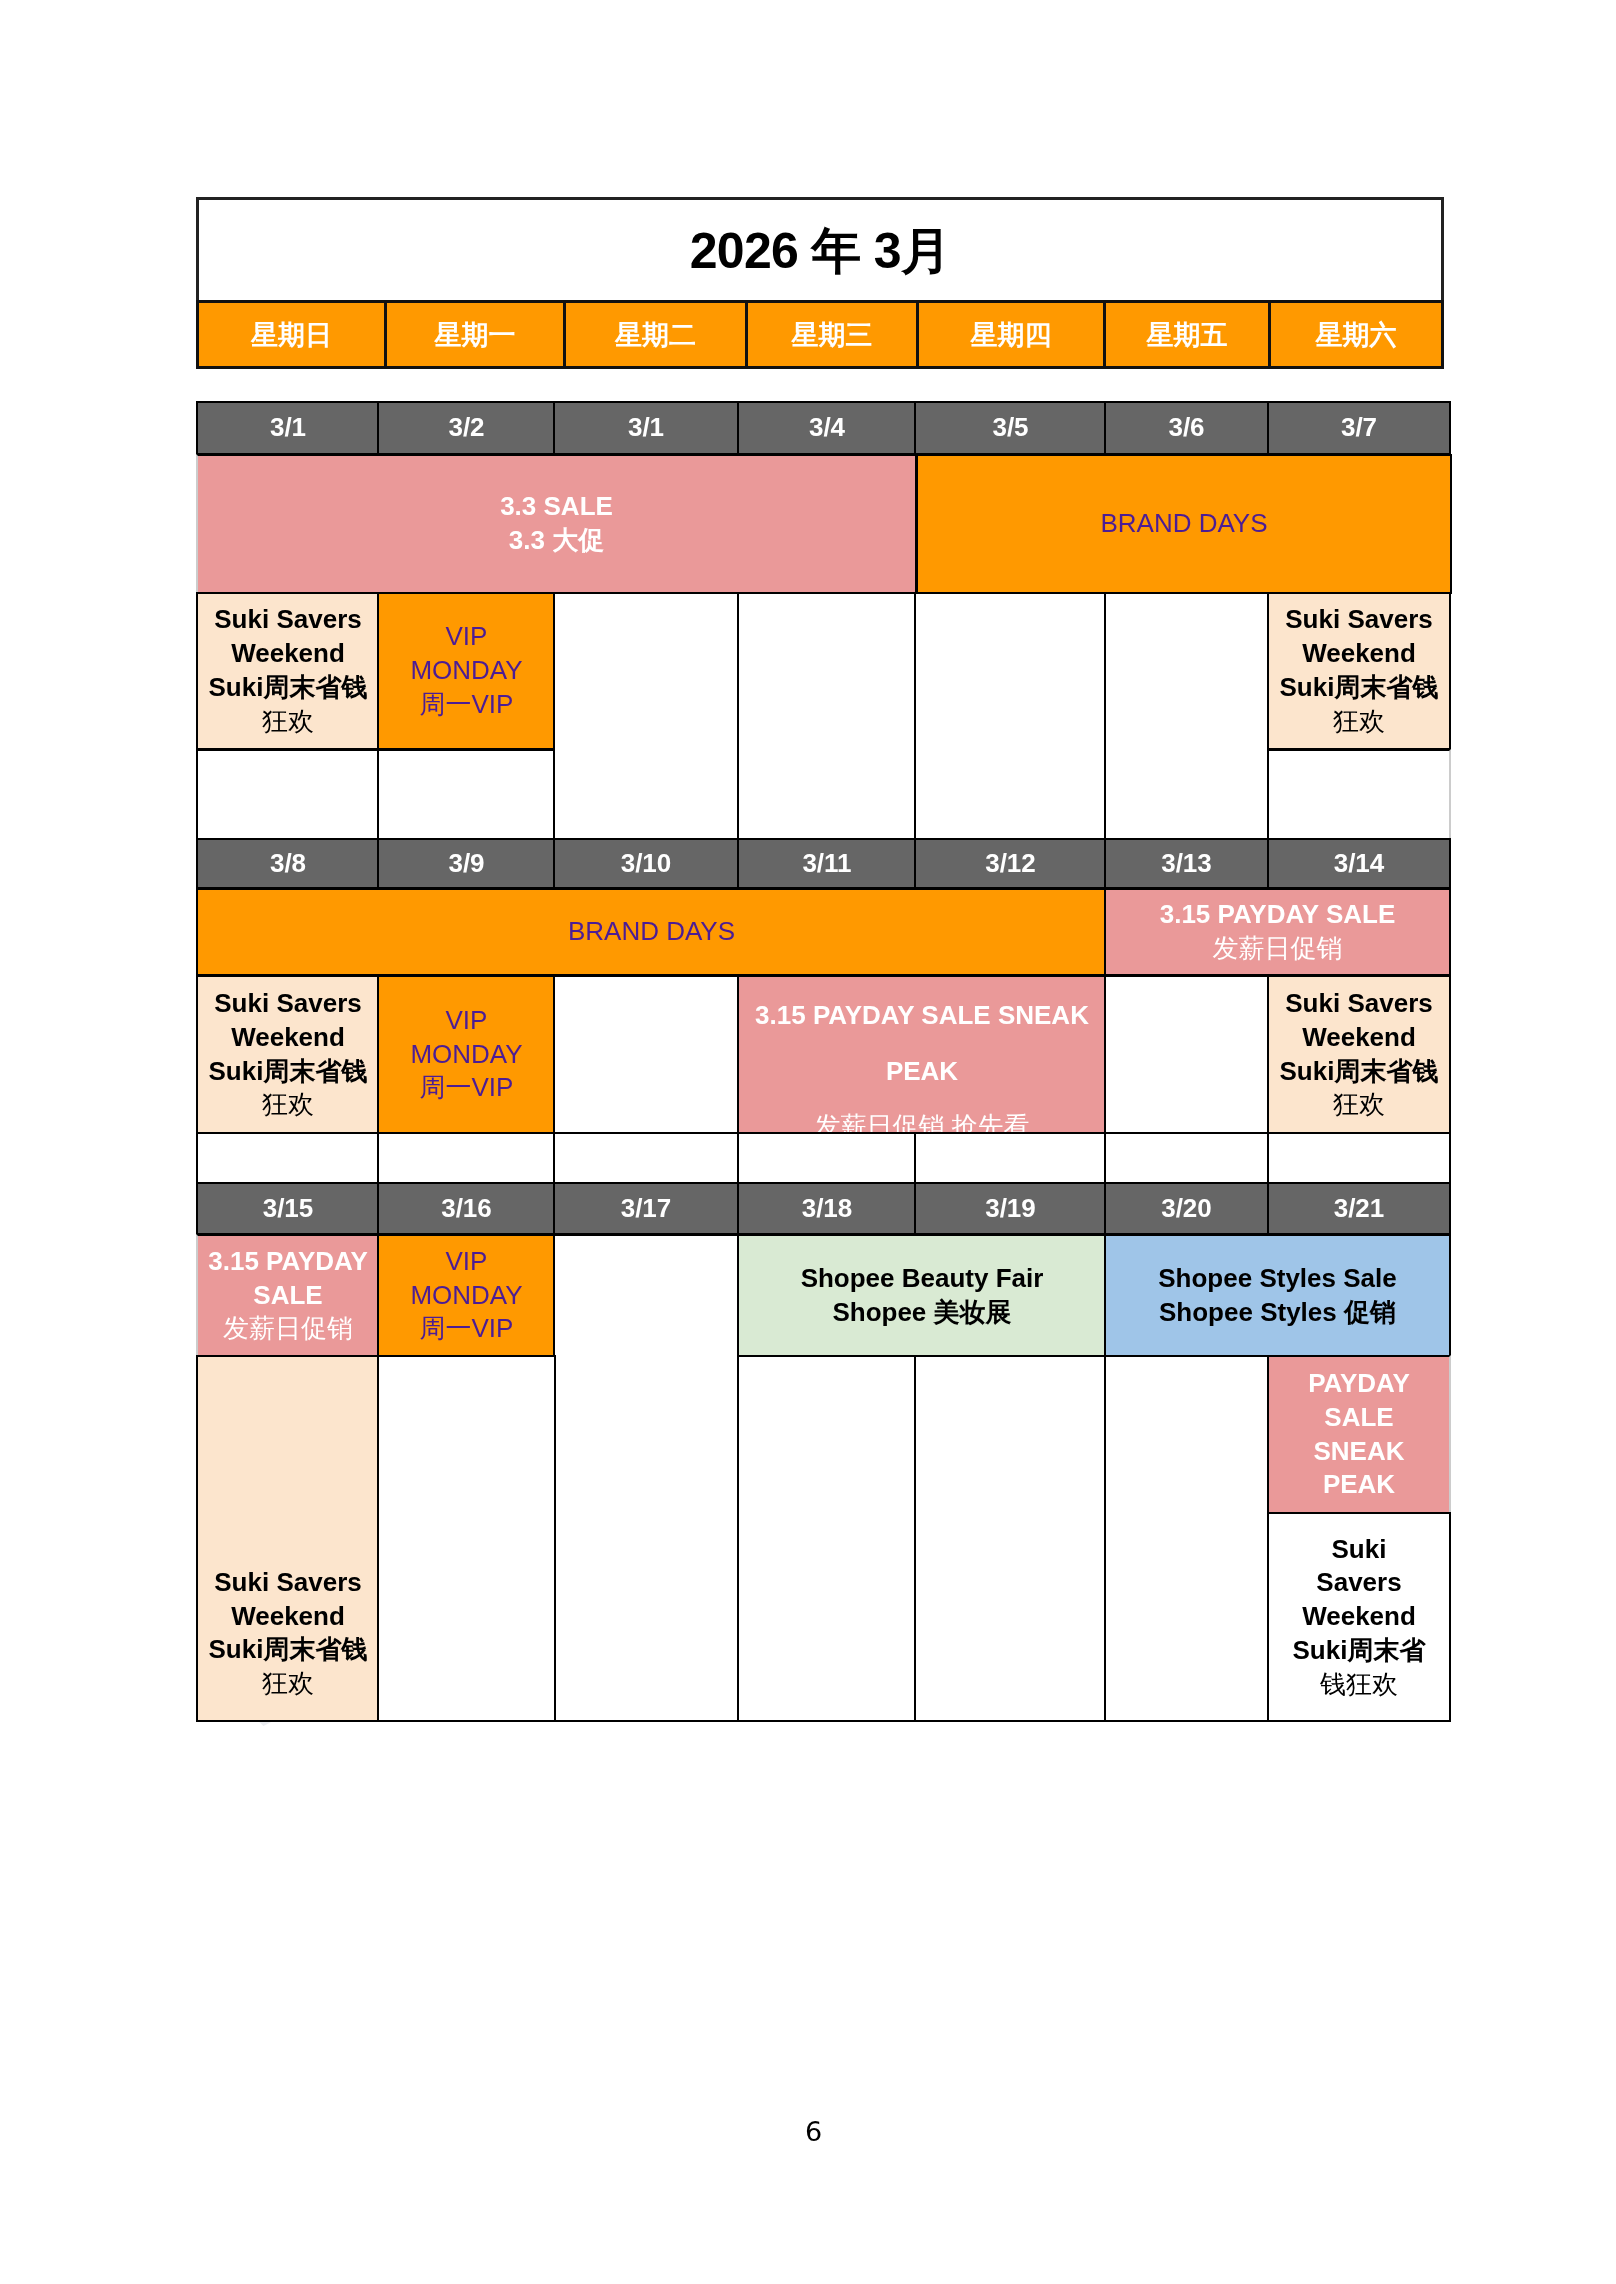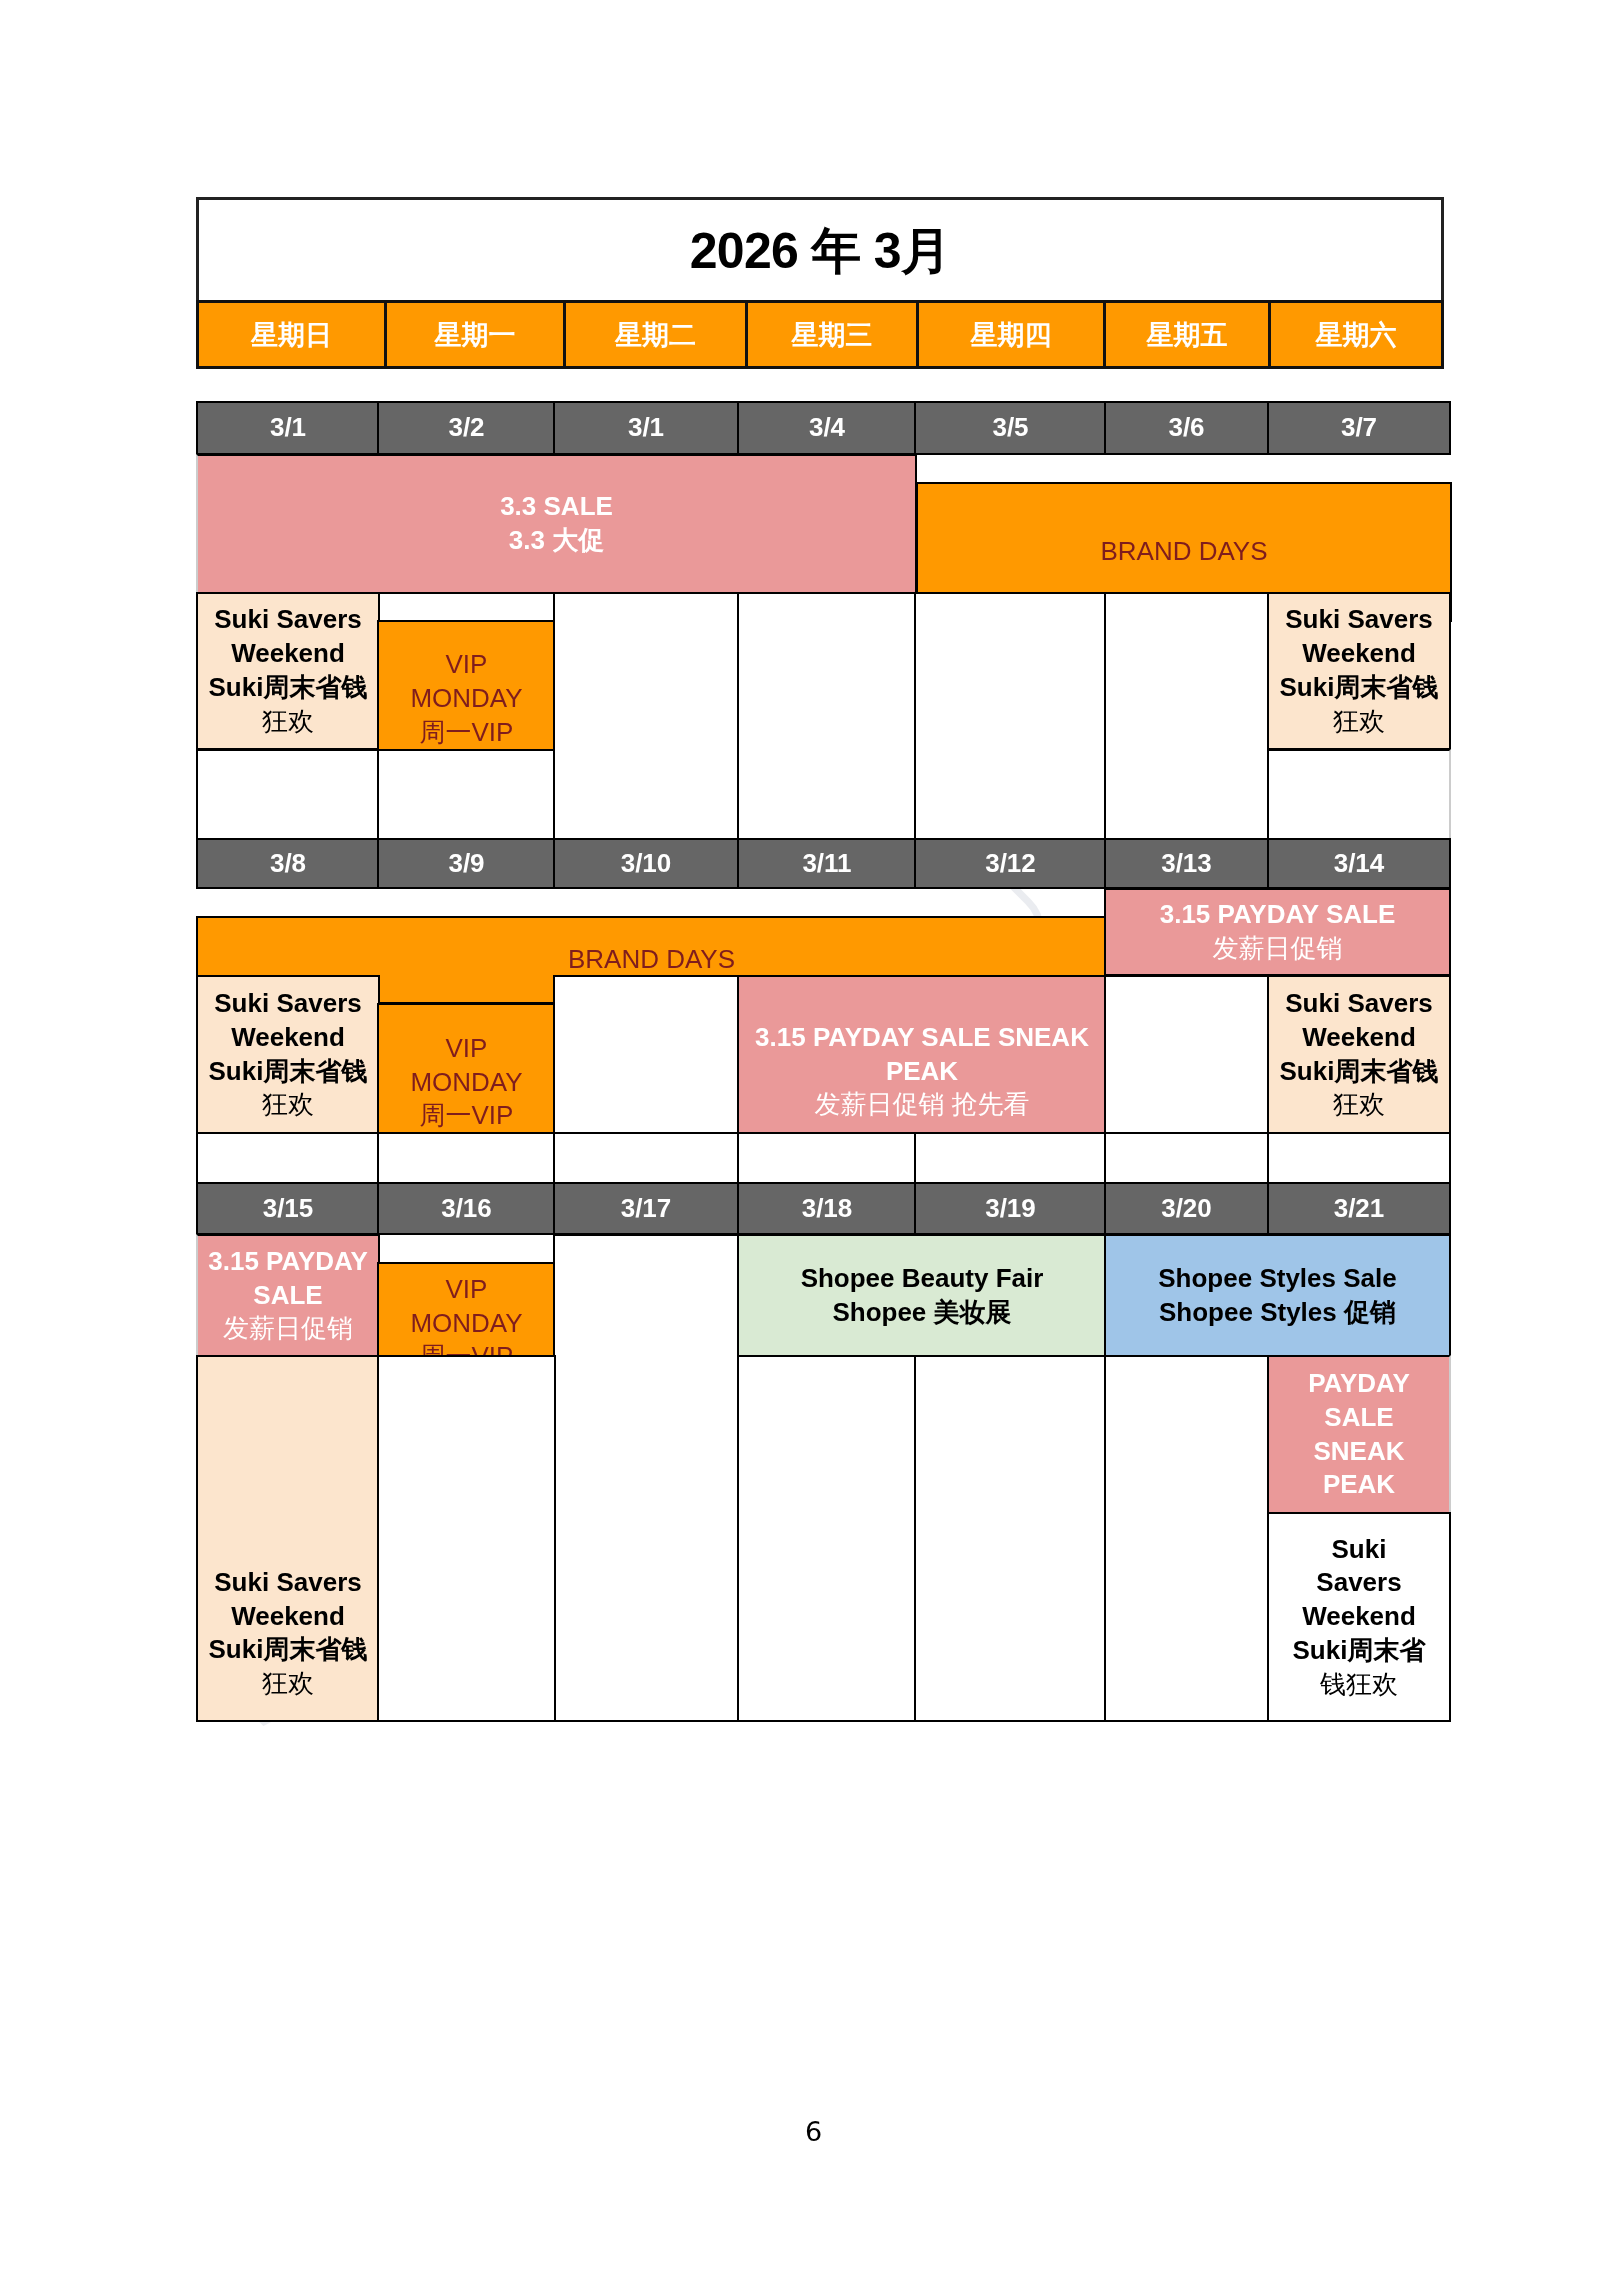--- a/index.html
+++ b/index.html
@@ -10,21 +10,21 @@
                display:flex; align-items:center; justify-content:center; }
   .title-text { font-size:50px; font-weight:bold; color:#000; letter-spacing:-0.7px; }
   .weekday-row { left:196px; top:300px; width:1248px; height:69px; border:3.4px solid #111; background:#ff9900; }
   .wd { position:absolute; top:0; height:100%; display:flex; align-items:center; justify-content:center;
         color:#fff; font-weight:bold; font-size:27px; border-right:3.4px solid #111; box-sizing:border-box; }
   .wd:last-child { border-right:none; }
   .cell { position:absolute; box-sizing:border-box; display:flex; flex-direction:column; align-items:center; justify-content:center;
           text-align:center; border:2px solid #000; line-height:1.3; }
   .hdr { background:#666666; color:#fff; font-weight:bold; font-size:26px; border:2.7px solid #000; }
   .pink { background:#ea9999; color:#fff; font-size:26px; }
-  .orange { background:#ff9900; color:#7f1d1d; font-size:26px;margin-top:28px; }
+  .orange { background:#ff9900; color:#4c1d95; font-size:26px; }
   .peach { background:#fce5cd; color:#000; font-size:26px; font-weight:bold; }
   .white { background:#fff; }
   .green { background:#d9ead3; color:#000; font-size:26px; font-weight:bold; }
   .blue { background:#9fc5e8; color:#000000; font-size:26px; font-weight:bold; }
   .bold { font-weight:bold; }
   .cjk { font-weight:normal; }
   .watermark { position:absolute; color:rgba(180,185,200,0.28); font-size:102px; white-space:nowrap;
                transform-origin:left center; pointer-events:none; font-family:"DejaVu Sans", sans-serif; }
   .pagenum { left:793px; top:2116px; width:41px; text-align:center; font-size:27px; color:#000;
              font-family:"DejaVu Sans", sans-serif; }
@@ -121,21 +121,21 @@
   </div>
 
   <div class="cell orange" style="left:377px; top:975px; width:179px; height:159px;">
     <span>VIP</span>
     <span>MONDAY</span>
     <span>周一VIP</span>
   </div>
 
   <div class="cell white" style="left:553px; top:975px; width:186px; height:159px;"></div>
 
-  <div class="cell pink" style="left:737px; top:975px; width:370px; height:193px;">
+  <div class="cell pink" style="left:737px; top:975px; width:370px; height:193px;gap:22px;">
     <span class="bold">3.15 PAYDAY SALE SNEAK</span>
     <span class="bold">PEAK</span>
     <span>发薪日促销 抢先看</span>
   </div>
 
   <div class="cell white" style="left:1104px; top:975px; width:165px; height:159px;"></div>
 
   <div class="cell peach" style="left:1267px; top:975px; width:184px; height:159px;">
     <span>Suki Savers</span>
     <span>Weekend</span>

